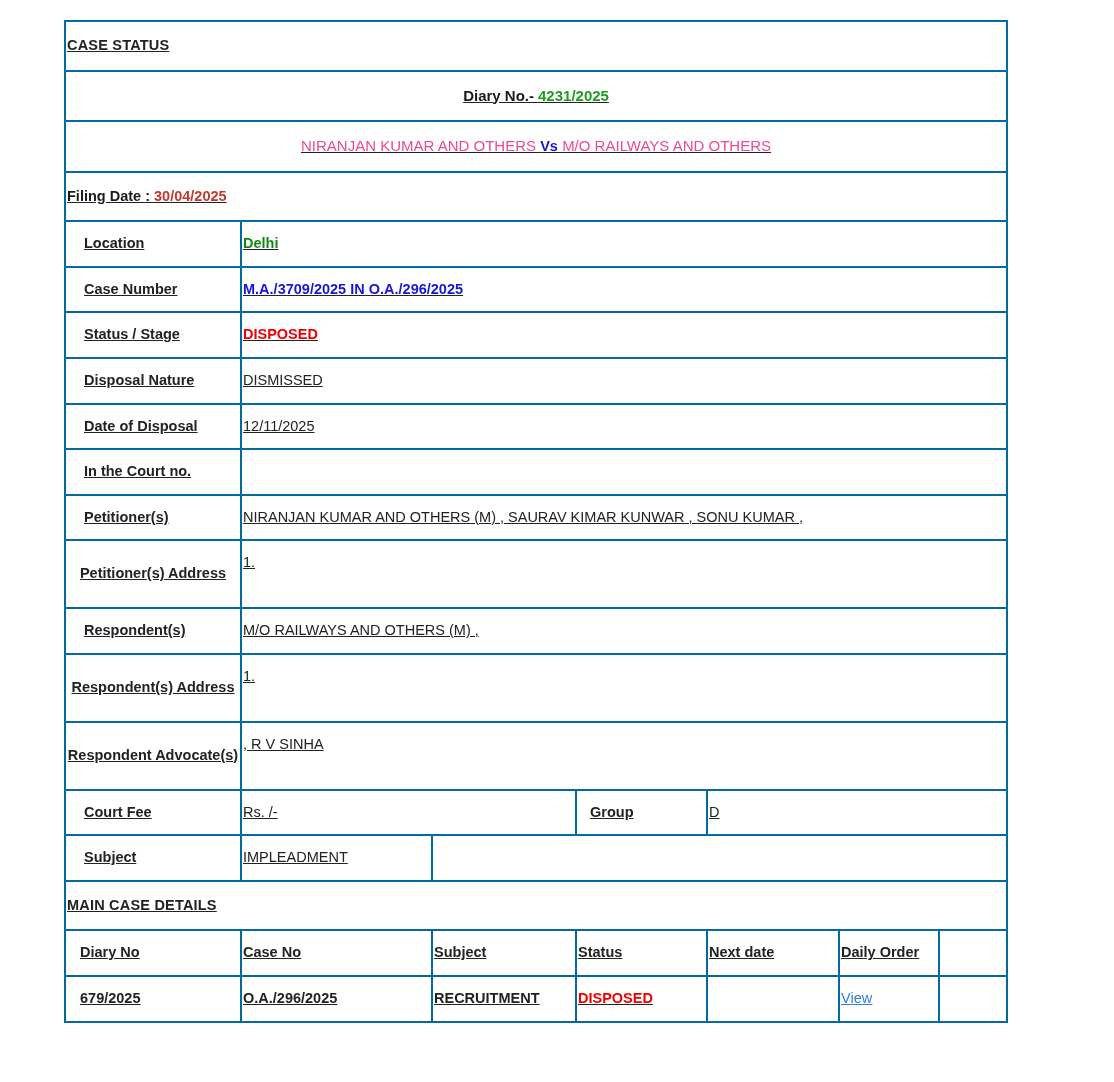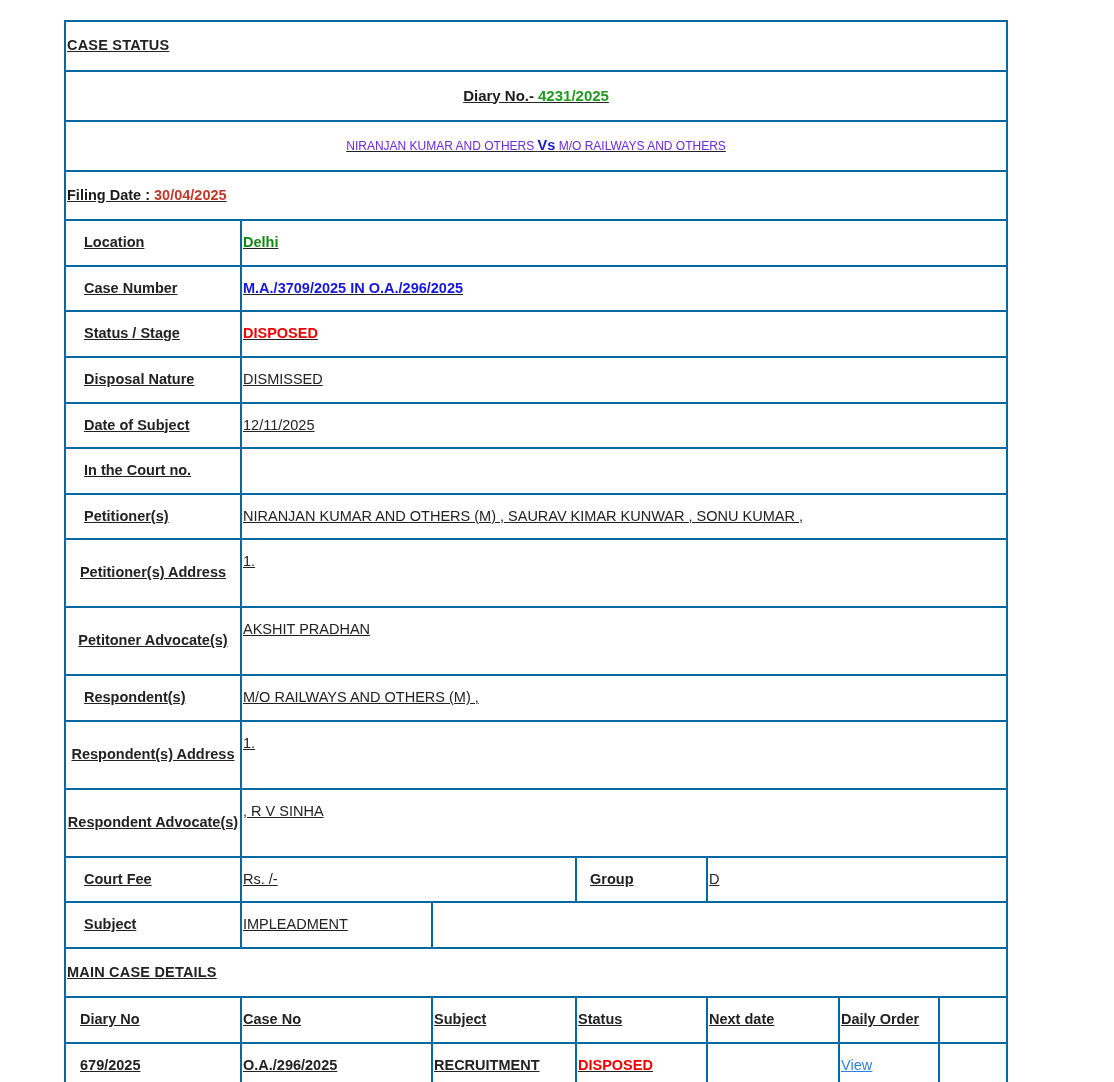--- a/index.html
+++ b/index.html
@@ -70,22 +70,22 @@
     color: #1f9b1f;
   }
 
   
   .title-row {
     text-align: center;
     padding-top: 14px !important;
     padding-bottom: 14px !important;
   }
   .title-text {
-    color: #6d28d9;
-    font-size: 12px;
+    color: #ec4899;
+    font-size: 15px;
   }
   .title-vs {
     color: #1515cc;
     font-weight: bold;
   }
 
   
   .filing-row {
     padding-top: 14px !important;
     padding-bottom: 14px !important;
@@ -205,43 +205,39 @@
           <span class="v-red">DISPOSED</span>
         </td>
       </tr>
 
       <tr>
         <td class="lbl indent">Disposal Nature</td>
         <td class="val v-plain" colspan="6">DISMISSED</td>
       </tr>
 
       <tr>
-        <td class="lbl indent">Date of Subject</td>
+        <td class="lbl indent">Date of Disposal</td>
         <td class="val v-plain" colspan="6">12/11/2025</td>
       </tr>
 
       <tr>
         <td class="lbl indent">In the Court no.</td>
         <td class="val v-plain" colspan="6"></td>
       </tr>
 
       <tr>
         <td class="lbl indent">Petitioner(s)</td>
         <td class="val v-plain" colspan="6">NIRANJAN KUMAR AND OTHERS (M) , SAURAV KIMAR KUNWAR , SONU KUMAR ,</td>
       </tr>
 
       <tr>
         <td class="lbl tall" style="text-align:center;">Petitioner(s) Address</td>
         <td class="val v-plain tall" colspan="6" style="vertical-align:top;">1.</td>
       </tr>
 
-      <tr>
-        <td class="lbl tall" style="text-align:center;">Petitoner Advocate(s)</td>
-        <td class="val v-plain tall" colspan="6" style="vertical-align:top;">AKSHIT PRADHAN</td>
-      </tr>
 
       <tr>
         <td class="lbl indent">Respondent(s)</td>
         <td class="val v-plain" colspan="6">M/O RAILWAYS AND OTHERS (M) ,</td>
       </tr>
 
       <tr>
         <td class="lbl tall" style="text-align:center;margin-top:44px;">Respondent(s) Address</td>
         <td class="val v-plain tall" colspan="6" style="vertical-align:top;">1.</td>
       </tr>

